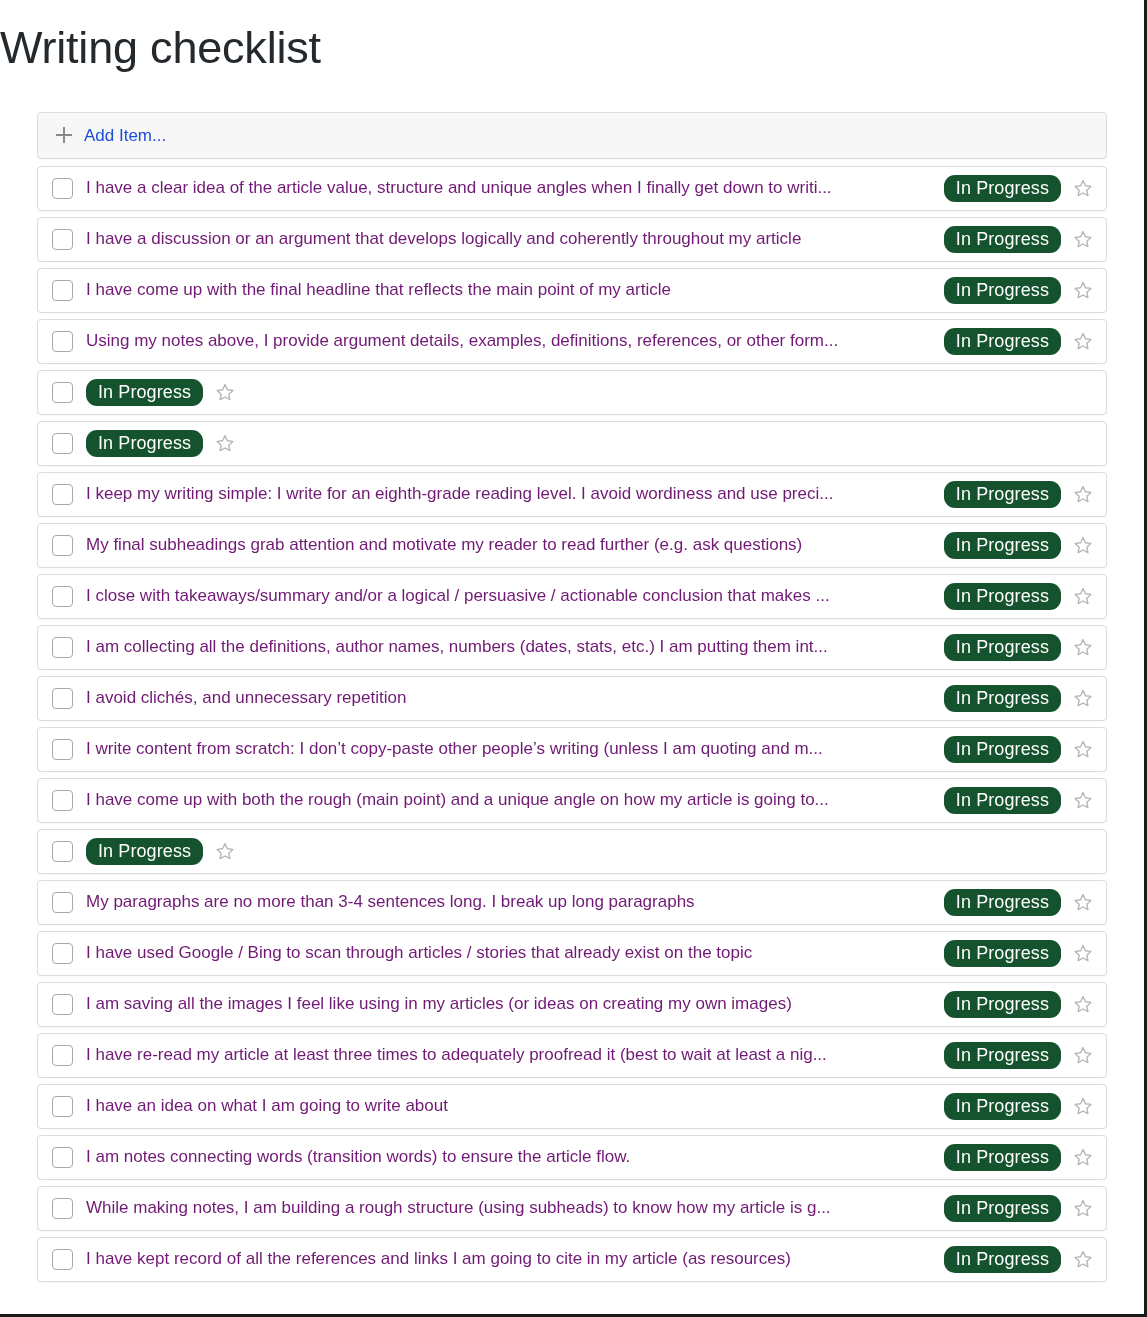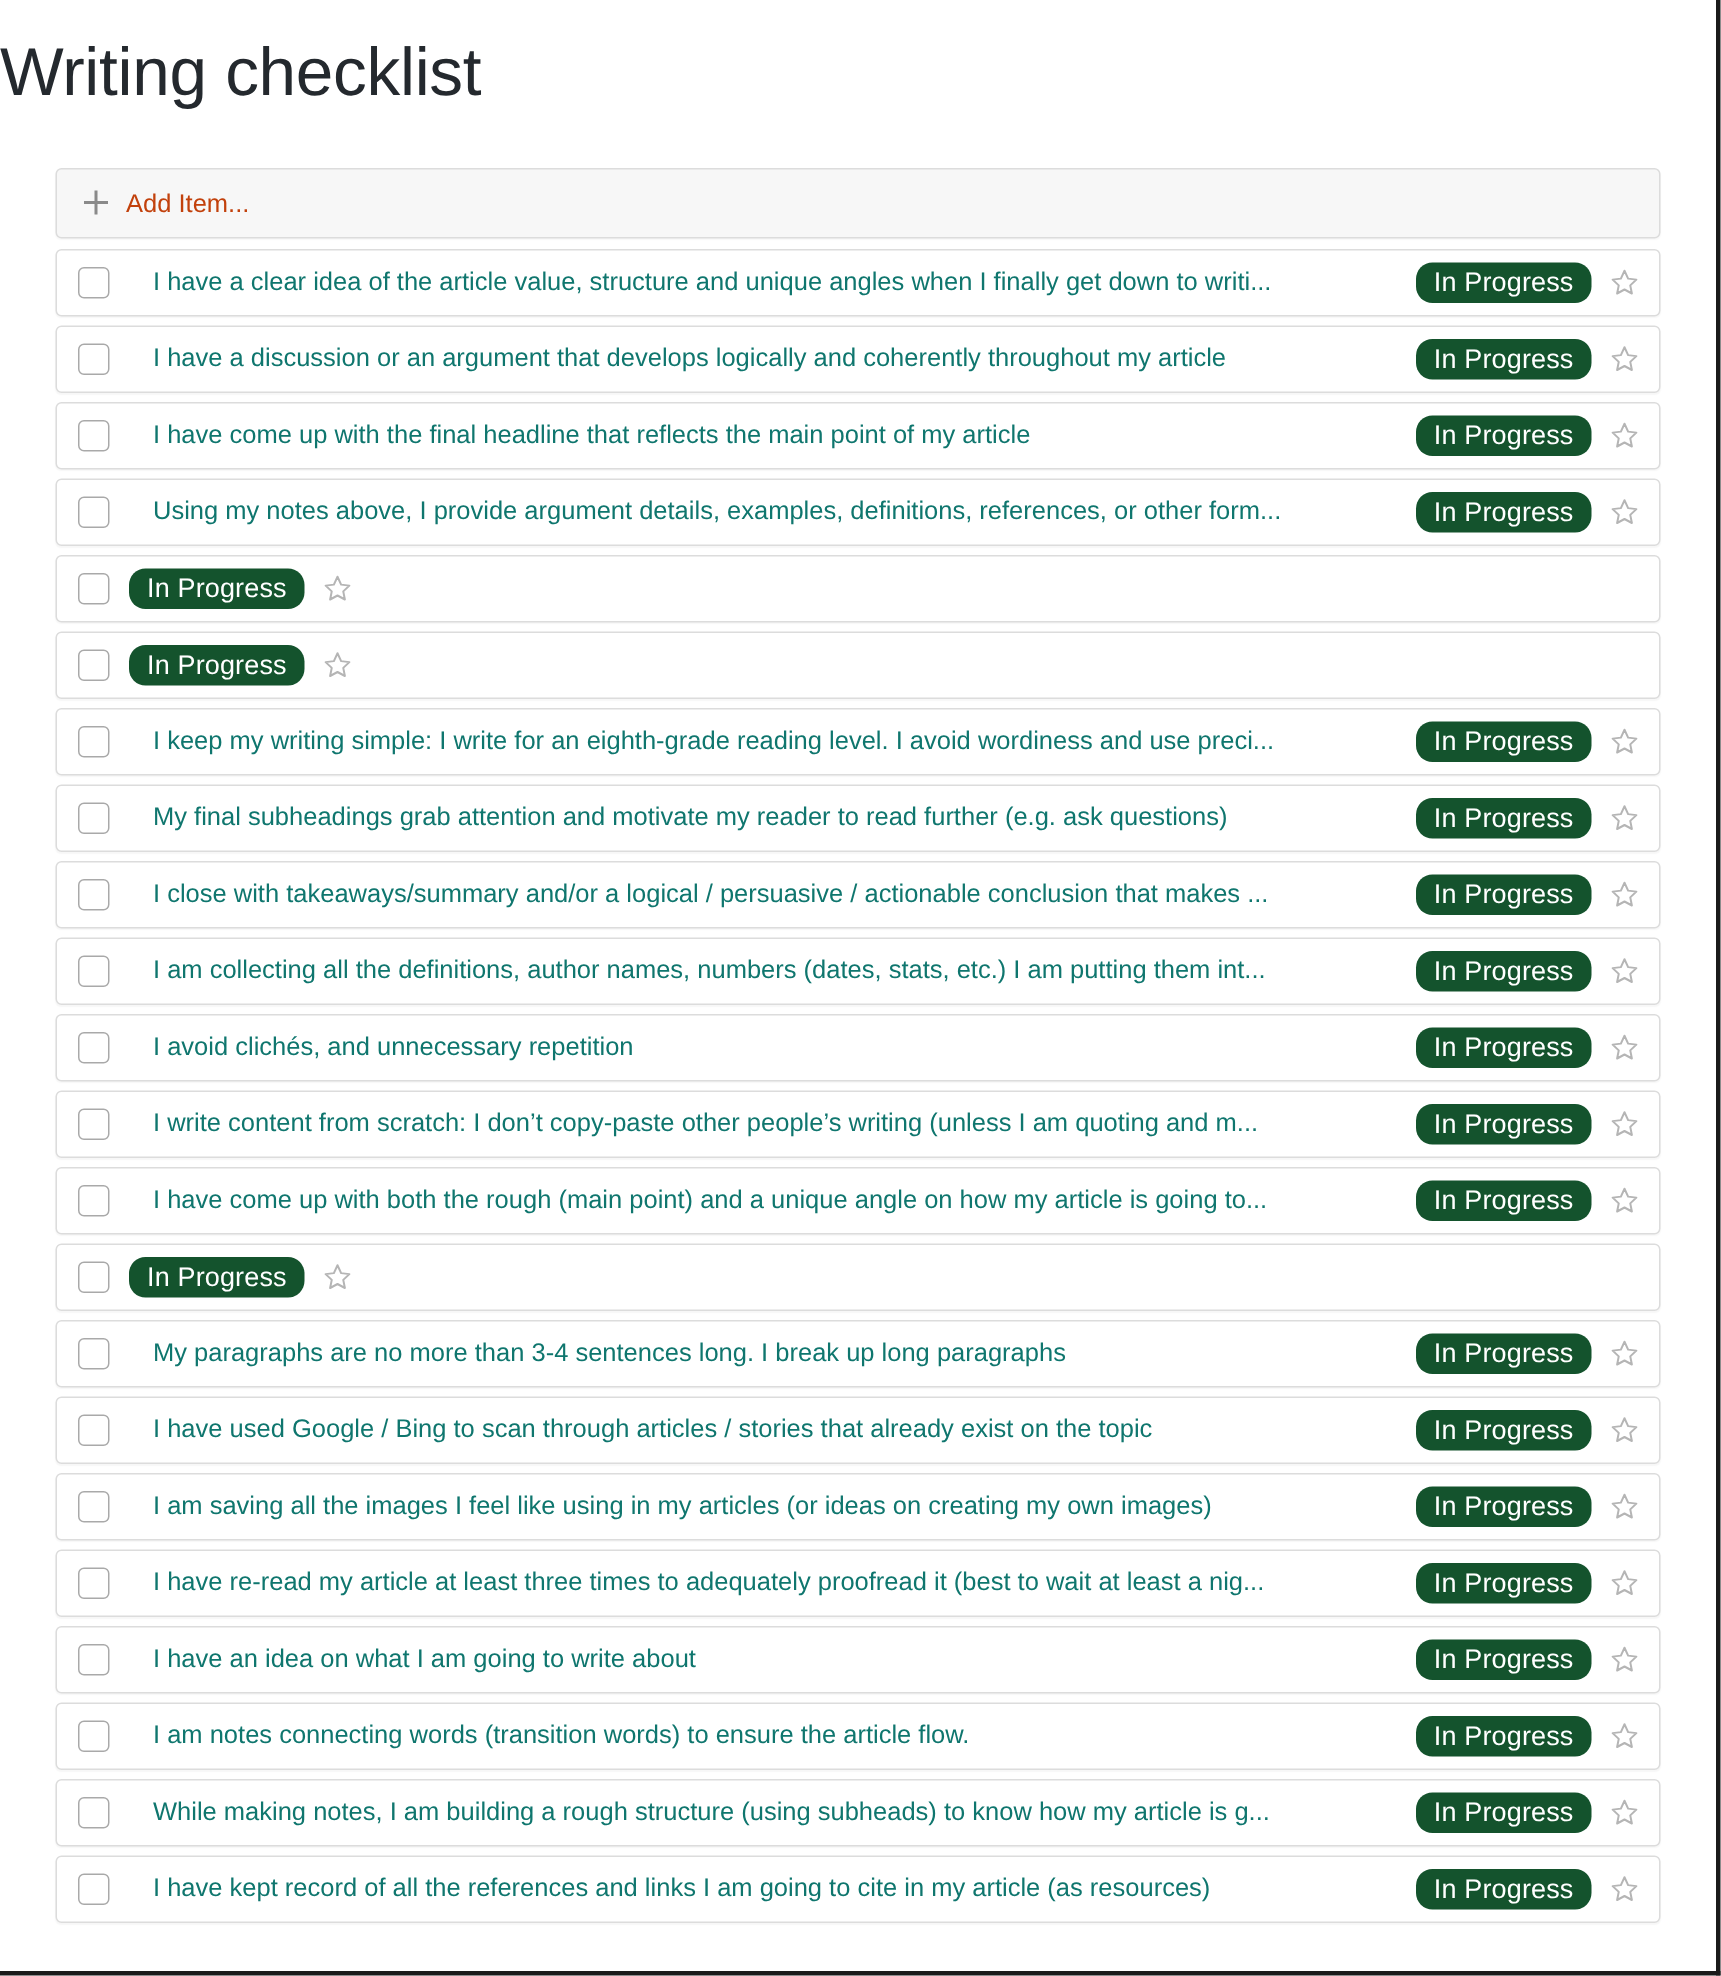--- a/index.html
+++ b/index.html
@@ -63,21 +63,21 @@
     background: #8a8a8a;
   }
   .plus-icon::before {
     left: 0; top: 7px; width: 16px; height: 1.6px;
   }
   .plus-icon::after {
     top: 0; left: 7px; height: 16px; width: 1.6px;
   }
   .add-item-label {
     font-size: 17px;
-    color: #c2410c;
+    color: #1d4ed8;
     line-height: 1;
   }
 
   
   .item-row {
     height: 45px;
     background: #ffffff;
     border: 1px solid #dcdcdc;
     border-radius: 4px;
     display: flex;
@@ -93,27 +93,26 @@
     flex: 0 0 auto;
     border: 1.4px solid #a9a9a9;
     border-radius: 4px;
     background: #fff;
     margin-right: 13px;
   }
 
   .item-text {
     flex: 1 1 auto;
     font-size: 17px;
-    color: #0f766e;
+    color: #701a75;
     white-space: nowrap;
     overflow: hidden;
     text-overflow: ellipsis;
     line-height: 1.2;
     padding-right: 10px;
-    margin-left: 16px;
   }
 
   .status-badge {
     flex: 0 0 auto;
     background: #14532d;
     color: #ffffff;
     font-size: 18px;
     font-weight: 400;
     border-radius: 11px;
     padding: 4px 12px 5px 12px;

